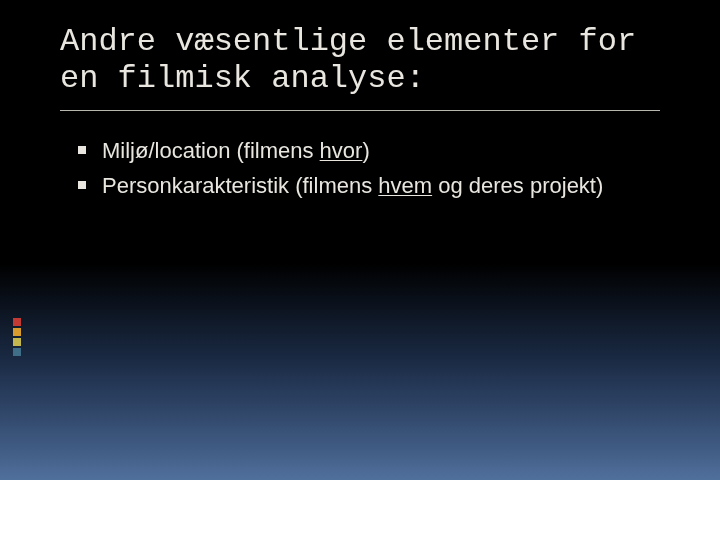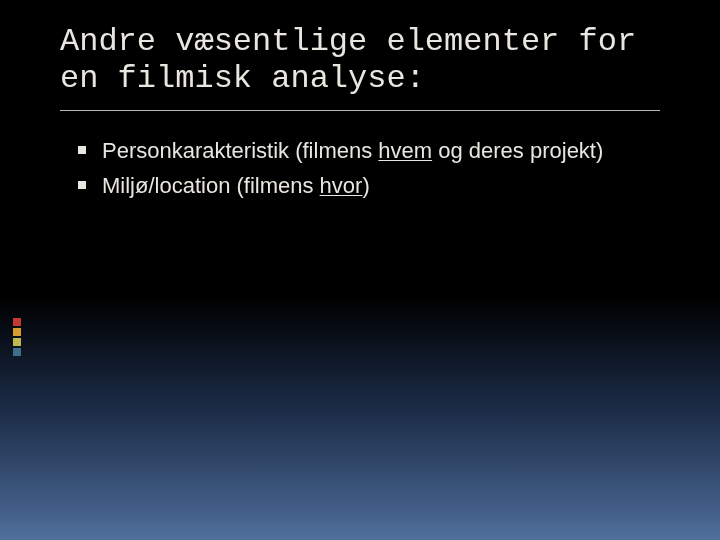--- a/index.html
+++ b/index.html
@@ -4,21 +4,21 @@
 <style>
   html, body {
     margin: 0;
     padding: 0;
     width: 720px;
     height: 540px;
     overflow: hidden;
   }
   .slide {
     width: 720px;
-    height: 540px;
+    height: 480px;
     background: linear-gradient(to bottom, #000000 0%, #000000 55%, #1a2a44 75%, #3f5a82 93%, #50709c 100%);
     position: relative;
     box-sizing: border-box;
   }
   .accent-bars {
     position: absolute;
     left: 13px;
     top: 318px;
     width: 8px;
   }
@@ -92,20 +92,20 @@
     <span class="bar2"></span>
     <span class="bar3"></span>
     <span class="bar4"></span>
   </div>
 
   <div class="title">Andre væsentlige elementer for en filmisk analyse:</div>
   <div class="title-rule"></div>
 
   <div class="bullets">
     <div class="bullet">
-      <span>Personkarakteristik (filmens </span><span class="underline">hvem</span><span> og deres projekt)</span>
+      <span>Miljø/location (filmens </span><span class="underline">hvor</span><span>)</span>
     </div>
     <div class="bullet">
-      <span>Miljø/location (filmens </span><span class="underline">hvor</span><span>)</span>
+      <span>Personkarakteristik (filmens </span><span class="underline">hvem</span><span> og deres projekt)</span>
     </div>
   </div>
 
 </div>
 
 </body></html>

